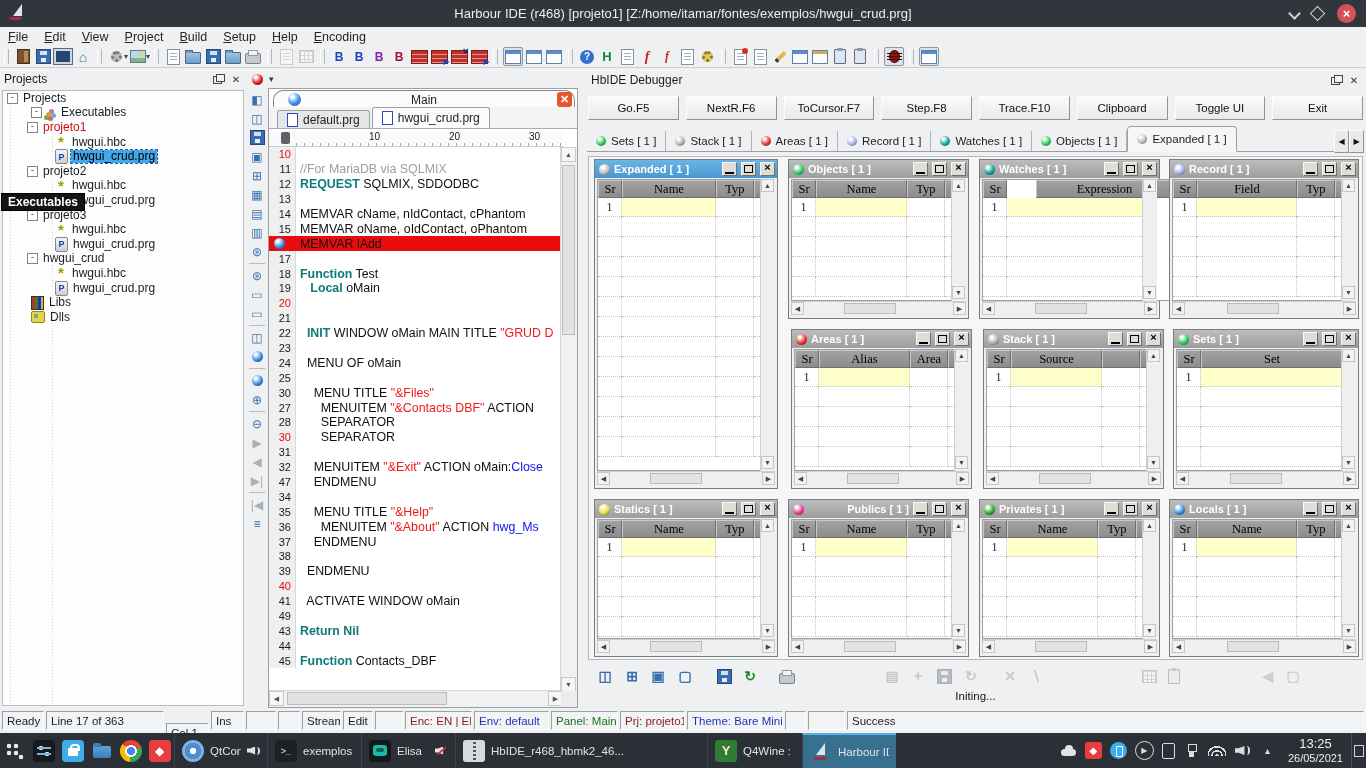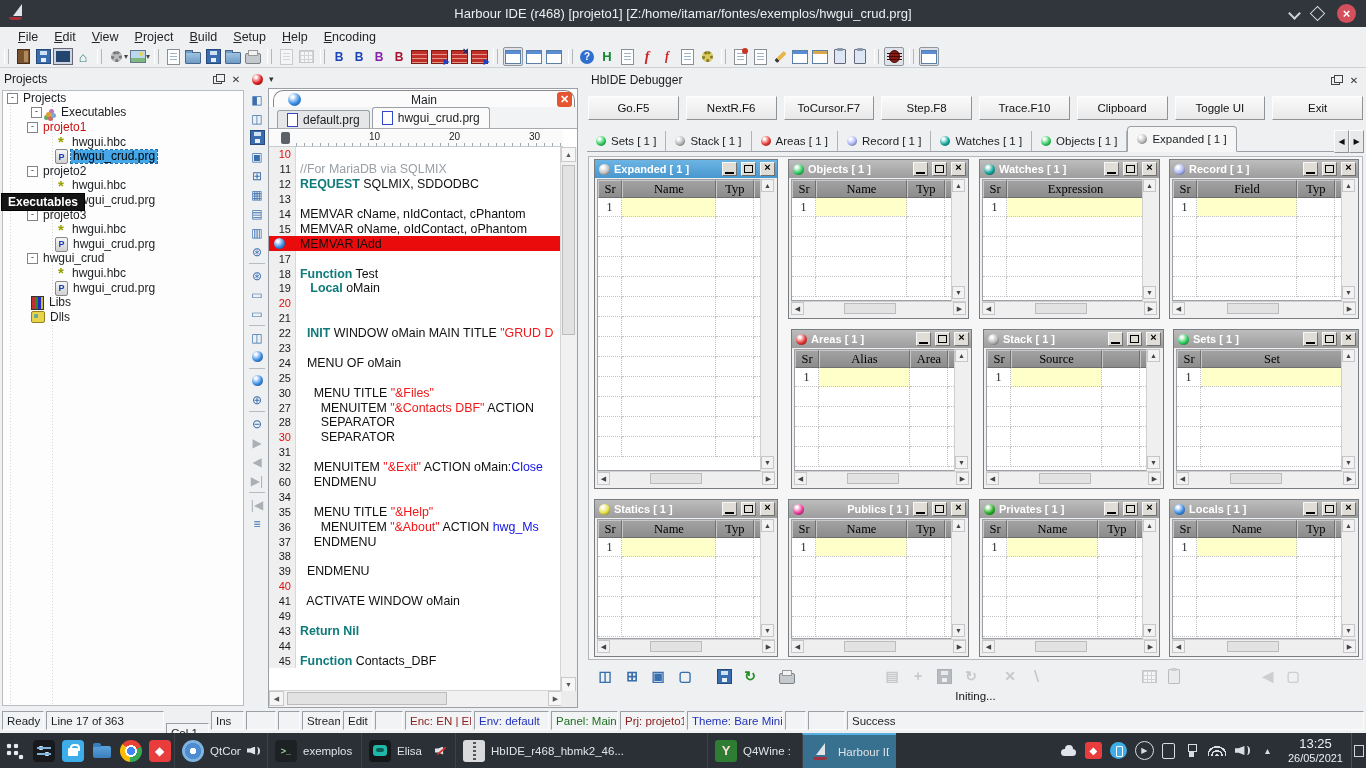--- a/index.html
+++ b/index.html
@@ -12,21 +12,21 @@
   .boat{position:absolute;left:8px;top:4px;width:16px;height:18px}
   .boat::before{content:"";position:absolute;left:5px;top:0;width:0;height:0;border-bottom:12px solid #dfe4ea;border-left:9px solid transparent}
   .boat::after{content:"";position:absolute;left:1px;bottom:2px;width:13px;height:3px;background:#a03040;border-radius:0 0 3px 3px}
   .winctl{position:absolute;right:10px;top:0;height:27px;display:flex;align-items:center;gap:14px}
   .chev{width:9px;height:9px;position:relative}
   .chev::before{content:"";position:absolute;left:1px;top:0;width:7px;height:7px;border-right:2px solid #cfd4d8;border-bottom:2px solid #cfd4d8;transform:rotate(45deg)}
   .diam{width:9px;height:9px;border:1.5px solid #cfd4d8;transform:rotate(45deg)}
   .closec{width:19px;height:19px;border-radius:50%;background:#d4505c;color:#fff;font-size:13px;font-weight:bold;display:flex;align-items:center;justify-content:center}
 
   
-  #menubar{position:absolute;left:0;top:27px;width:1185px;height:19px;background:#eff0f1;display:flex;align-items:center;padding-left:10px;box-sizing:border-box}
+  #menubar{position:absolute;left:0;top:27px;width:1185px;height:19px;background:#eff0f1;display:flex;align-items:center;padding-left:0;box-sizing:border-box}
   .menu-item{font-size:12.5px;padding:0 8px;color:#232629}
   #toolbar{position:absolute;left:0;top:46px;width:1366px;height:22px;background:#eff0f1;border-bottom:1px solid #cdd0d3;display:flex;align-items:center;box-sizing:border-box}
   .hdl{width:3px;height:15px;border-left:1px solid #fff;border-right:1px solid #b4b7ba;margin:0 4px}
   .ti{width:18px;height:17px;display:flex;align-items:center;justify-content:center;font-size:11px;margin:0 1px;border-radius:2px;position:relative}
   .ti.pressed{border:1px solid #8f979e;background:#dde3e8}
   .ti.dis{opacity:.38;filter:grayscale(.8)}
   .caret{font-size:8px;color:#444;margin-left:-2px}
 
   
   .i-floppy{width:13px;height:13px;background:#3a6db0;border:1px solid #27497a;position:relative}
@@ -574,21 +574,21 @@
       </div>
       <div class="cl">
         <span class="gut">31</span>
         <span class="src"></span>
       </div>
       <div class="cl">
         <span class="gut">32</span>
         <span class="src"><span class="seg-p">    MENUITEM </span><span class="seg-str">"&amp;Exit"</span><span class="seg-p"> ACTION oMain:</span><span class="seg-fn">Close</span></span>
       </div>
       <div class="cl">
-        <span class="gut">60</span>
+        <span class="gut">47</span>
         <span class="src"><span class="seg-p">    ENDMENU</span></span>
       </div>
       <div class="cl">
         <span class="gut">34</span>
         <span class="src"></span>
       </div>
       <div class="cl">
         <span class="gut">35</span>
         <span class="src"><span class="seg-p">    MENU TITLE </span><span class="seg-str">"&amp;Help"</span></span>
       </div>
@@ -861,21 +861,21 @@
         <div class="mtitle">
           <span class="sph" style="background: radial-gradient(circle at 35% 30%, rgb(255, 255, 255) 8%, rgb(20, 167, 157) 55%, rgb(7, 58, 55) 100%);"></span>
           <span class="mt-label">Watches [ 1 ]</span>
           <span class="mbtn mn"></span>
           <span class="mbtn mx"></span>
           <span class="mbtn cl"></span>
         </div>
         <div class="mbody">
           <div class="mhr">
             <div class="mhc" style="width: 24px;">Sr</div>
-            <div class="mhc" style="width: 137px;">Expression</div>
+            <div class="mhc" style="width: 137px; margin-left: 29px;">Expression</div>
           </div>
           <div class="mrow">
             <div class="mcell" style="width: 24px;">1</div>
             <div class="mcell yellow" style="width: 137px;"></div>
           </div>
           <div class="mrow" style="height: 20px;">
             <div class="mcell" style="width: 24px;"></div>
             <div class="mcell" style="width: 137px;"></div>
           </div>
           <div class="mrow" style="height: 20px;">

